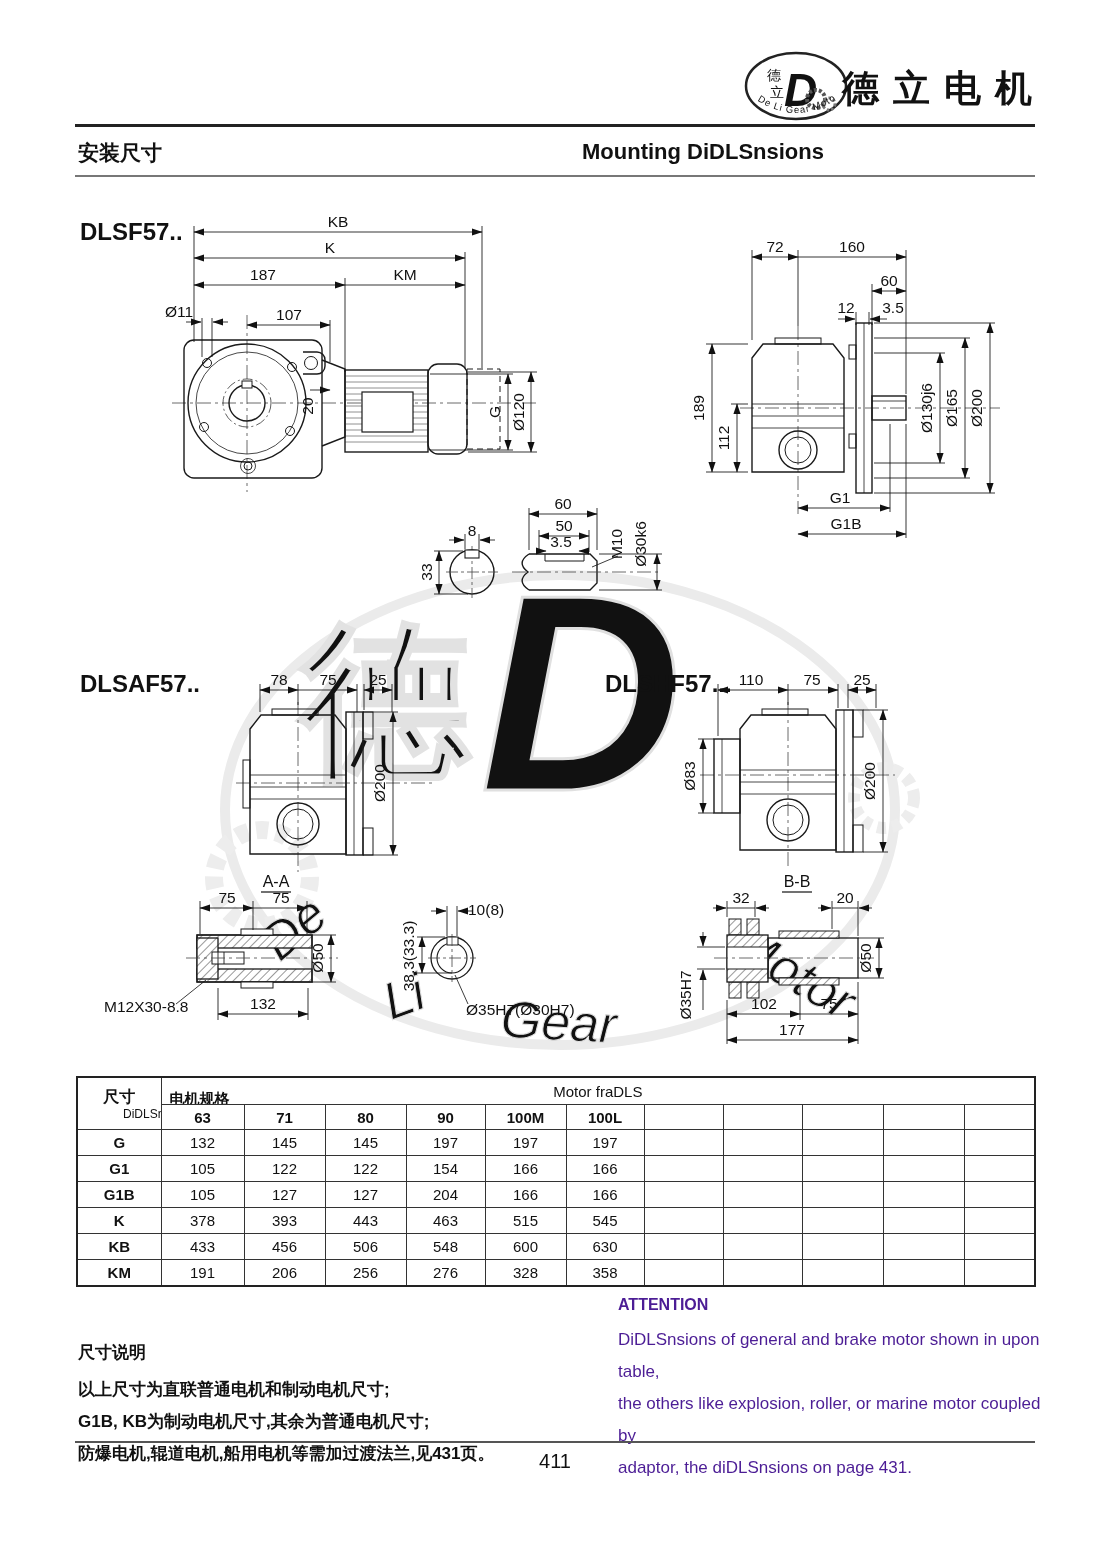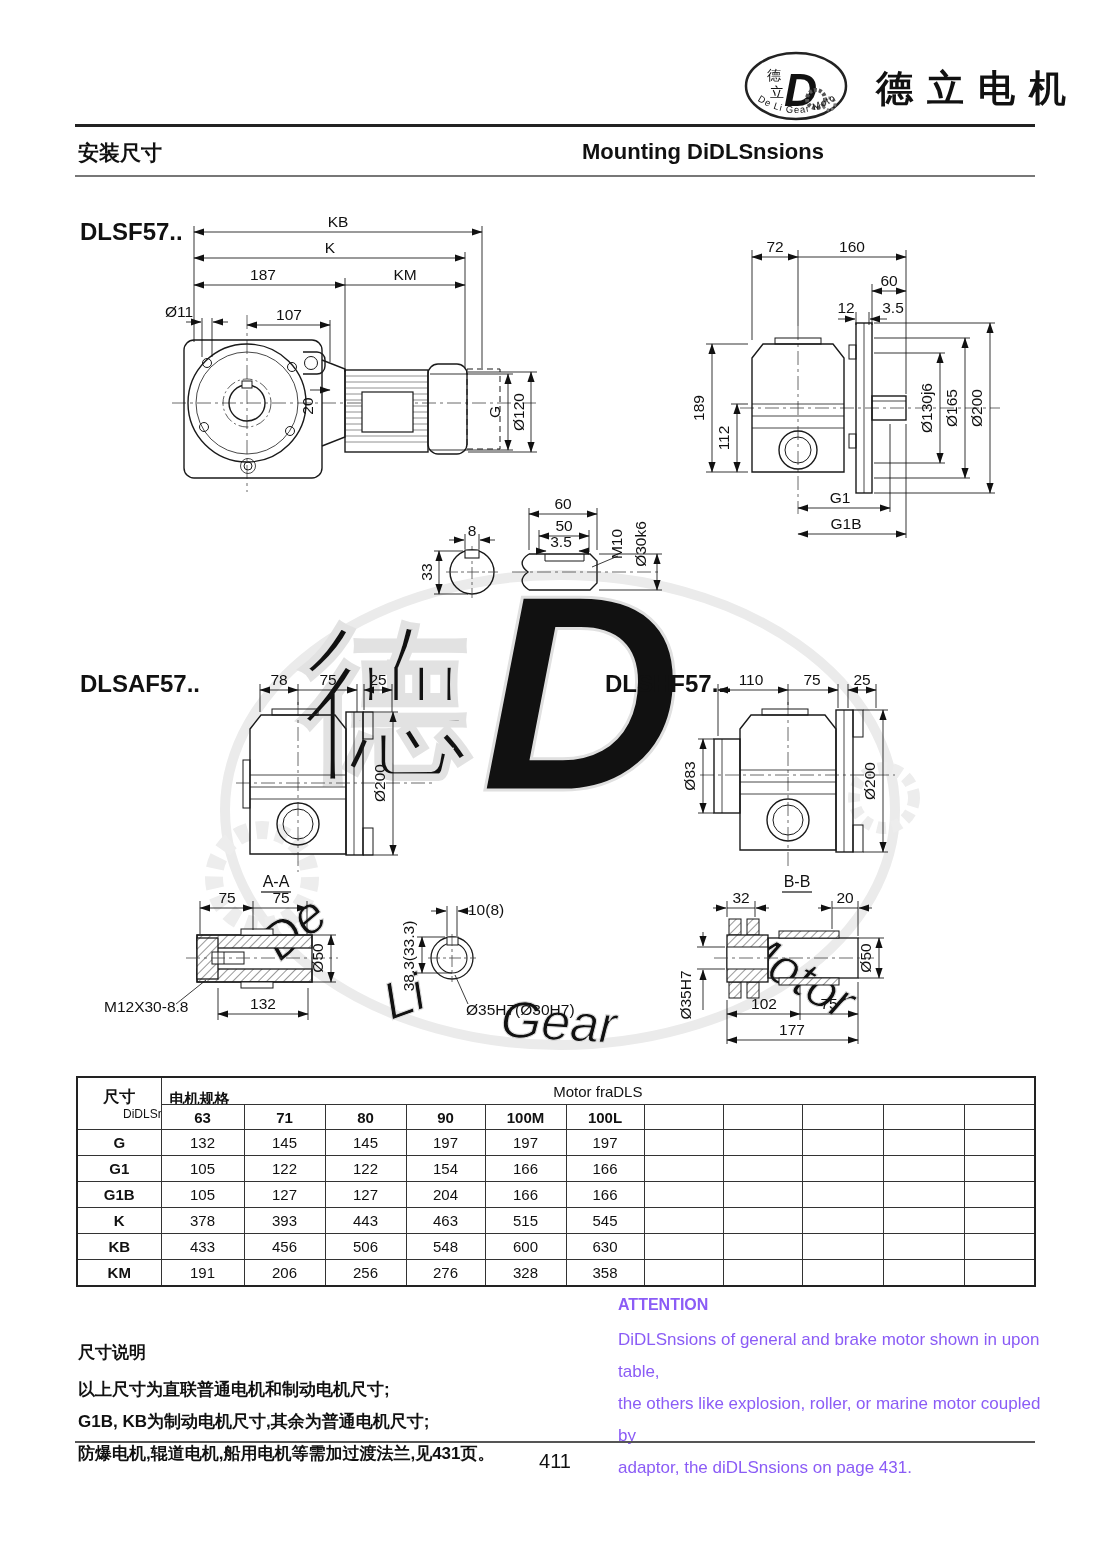--- a/index.html
+++ b/index.html
@@ -2,21 +2,21 @@
 <html><head>
 <meta charset="utf-8">
 <style>
   html,body{margin:0;padding:0;background:#fff;}
   #page{position:relative;width:1100px;height:1555px;background:#fff;overflow:hidden;
         font-family:"Liberation Sans",sans-serif;color:#111;}
   .abs{position:absolute;}
   .rule{position:absolute;left:75px;width:960px;background:#222;}
   .title-zh{position:absolute;left:78px;top:139px;font-size:21px;font-weight:bold;}
   .title-en{position:absolute;left:582px;top:139px;font-size:22px;font-weight:bold;}
-  .brand{position:absolute;left:876px;top:64px;font-size:37px;font-weight:bold;
+  .brand{position:absolute;left:842px;top:64px;font-size:37px;font-weight:bold;
          font-family:"DejaVu Serif",serif;letter-spacing:14px;white-space:nowrap;}
   svg text{font-family:"Liberation Sans",sans-serif;fill:#111;}
   .dt{font-size:15.5px;}
   .dl{font-size:24px;font-weight:bold;}
   .sec{font-size:16px;}
   
   #dims-table{position:absolute;left:76px;top:1076px;}
   table{border-collapse:collapse;table-layout:fixed;width:958px;border:2px solid #222;}
   td{border:1px solid #333;text-align:center;vertical-align:middle;font-size:15px;
      color:#111;padding:0;height:25px;overflow:hidden;}
@@ -25,21 +25,21 @@
   td.corner{height:auto;}
   .corner-zh{font-size:16px;font-weight:bold;line-height:20px;padding-top:2px;}
   .corner-en{font-size:12px;line-height:15px;padding-left:45px;}
   td.group{position:relative;height:26px;}
   .group-zh{position:absolute;left:8px;top:12px;font-weight:bold;font-size:15px;}
   .group-en{display:block;text-align:center;font-size:15px;}
   
   .notes-zh{position:absolute;left:78px;top:1296px;width:540px;font-size:17px;}
   .notes-zh .nh{font-weight:700;margin-bottom:10px;margin-top:45px;}
   .notes-zh .nl{font-weight:700;line-height:32px;}
-  .notes-en{position:absolute;left:618px;top:1296px;width:440px;font-size:17px;color:#8b5cf6;}
+  .notes-en{position:absolute;left:618px;top:1296px;width:440px;font-size:17px;color:#4c1d95;}
   .notes-en .nh{font-weight:bold;font-size:16px;margin-bottom:10px;}
   .notes-en .nl{line-height:32px;}
   .pageno{position:absolute;left:75px;top:1450px;width:960px;text-align:center;font-size:20px;}
 </style>
 </head>
 <body>
 
 <div id="page">
 
   <svg class="abs" style="left:742px;top:48px" width="112" height="80" viewBox="0 0 112 80">

